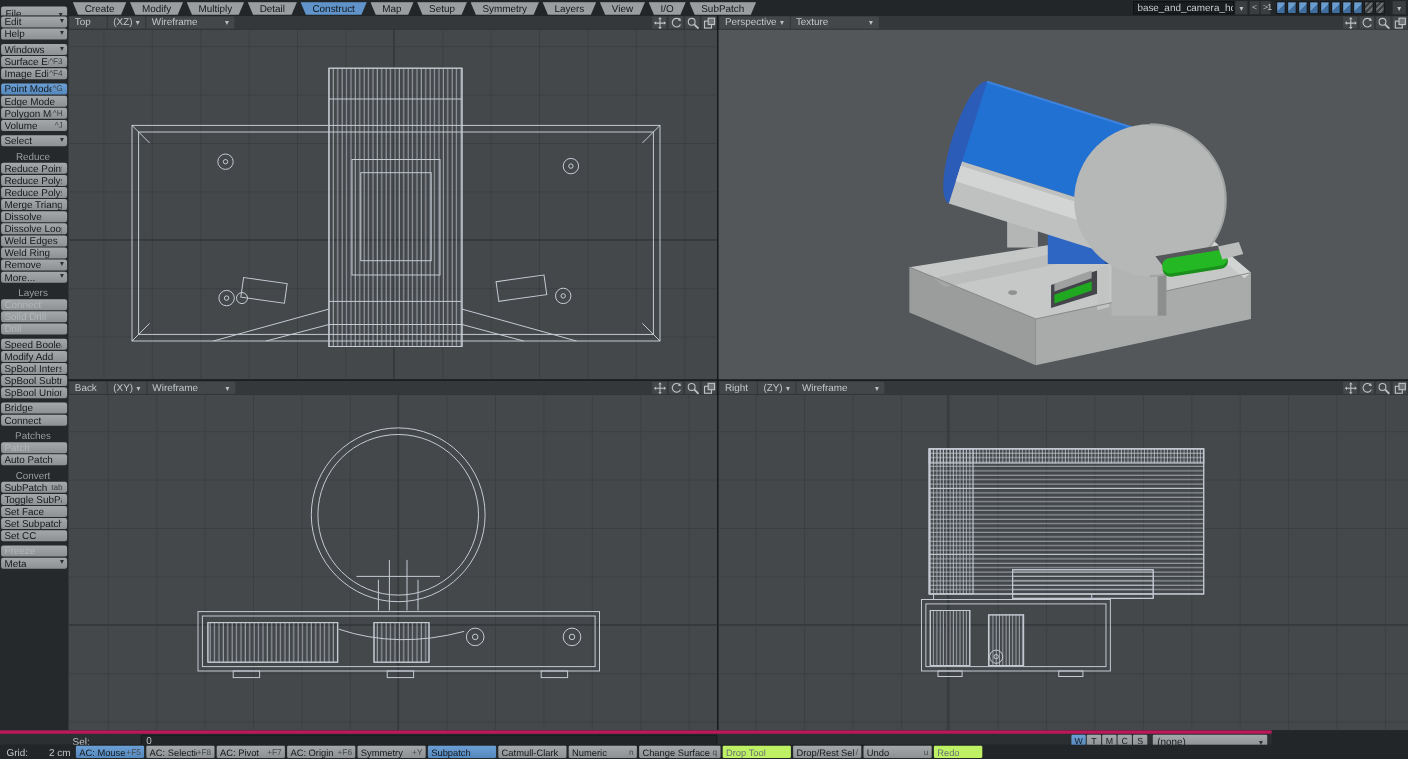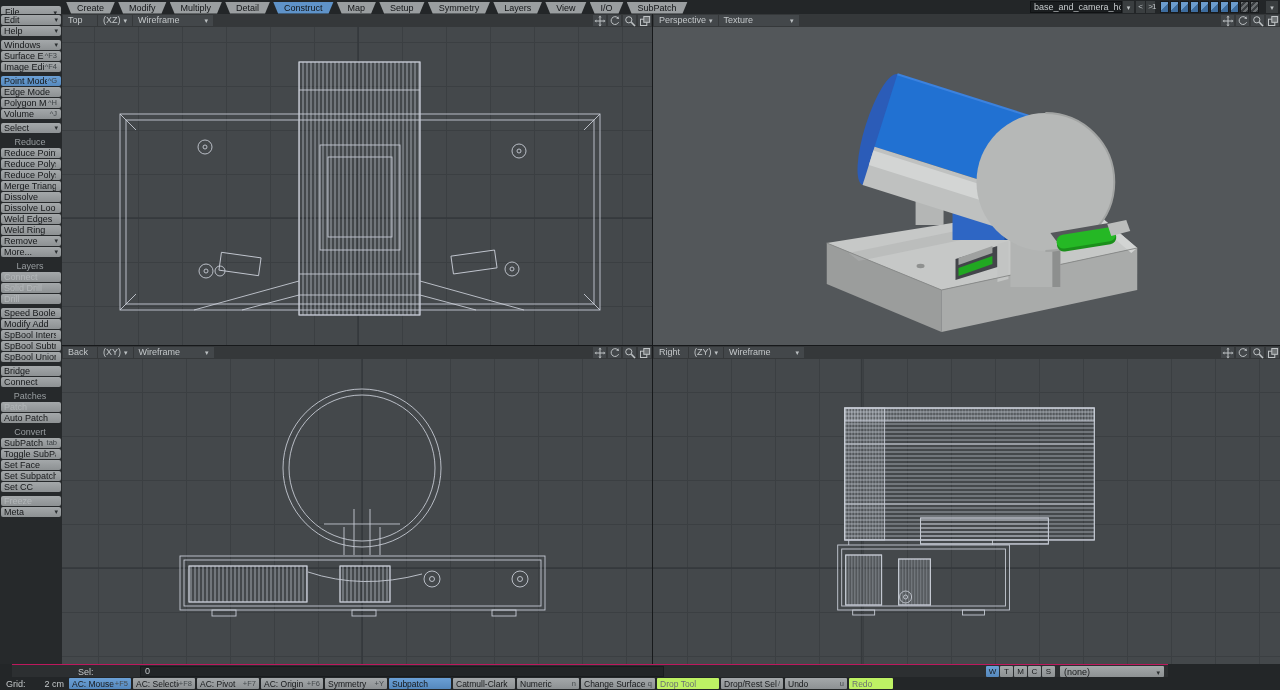--- a/index.html
+++ b/index.html
@@ -48,21 +48,21 @@
 .vpi{width:13px;height:11px;background:#43474a;display:flex;align-items:center;justify-content:center;margin-left:1px}
 .vpi svg{width:12px;height:12px}
 .vpc{flex:1;position:relative}
 .vpc.wire{background-color:#44484b;background-image:linear-gradient(#3b3f42 1px,transparent 1px),linear-gradient(90deg,#3b3f42 1px,transparent 1px);background-size:44px 44px}
 .vpc.persp{background:#53575a}
 .vpc>svg{position:absolute;inset:0;width:100%;height:100%}
 .vpc-tl{background-position:0 15px,32px 0}
 .vpc-bl{background-position:0 33px,36px 0}
 .vpc-br{background-position:0 33px,34px 0}
 
-.selrow{position:absolute;left:12px;top:664px;width:1156px;height:13px;background:#2c2f31;border-top:1px solid #be185d}
+.selrow{position:absolute;left:0;top:664px;width:1156px;height:13px;background:#2c2f31;border-top:3px solid #be185d}
 .sel-label{position:absolute;left:66px;top:2px;color:#c3c7c9}
 .sel-field{position:absolute;left:128px;top:1px;width:524px;height:11px;background:#222527;border:1px solid #191c1e;color:#c3c7c9;line-height:9px;padding:0 4px}
 .vmap{position:absolute;right:4px;top:1px;display:flex;gap:1px;align-items:center}
 .vm-btn{width:13px;height:11px;background:linear-gradient(#a4a8aa,#8d9193);color:#16181a;text-align:center;line-height:11px;border-radius:1px;font-size:8px}
 .vm-btn.active{background:linear-gradient(#6ba0d6,#5588bd)}
 .vm-none{width:104px;height:11px;background:linear-gradient(#a4a8aa,#8d9193);border-radius:1px;color:#16181a;display:flex;align-items:center;padding:0 4px;margin-left:4px}
 .vm-none i{flex:1}
 
 .statusrow{position:absolute;left:4px;top:677px;width:1280px;height:13px;background:#232628;display:flex;align-items:center}
 .grid-box{width:62px;display:flex;padding:0 2px;color:#c3c7c9}

